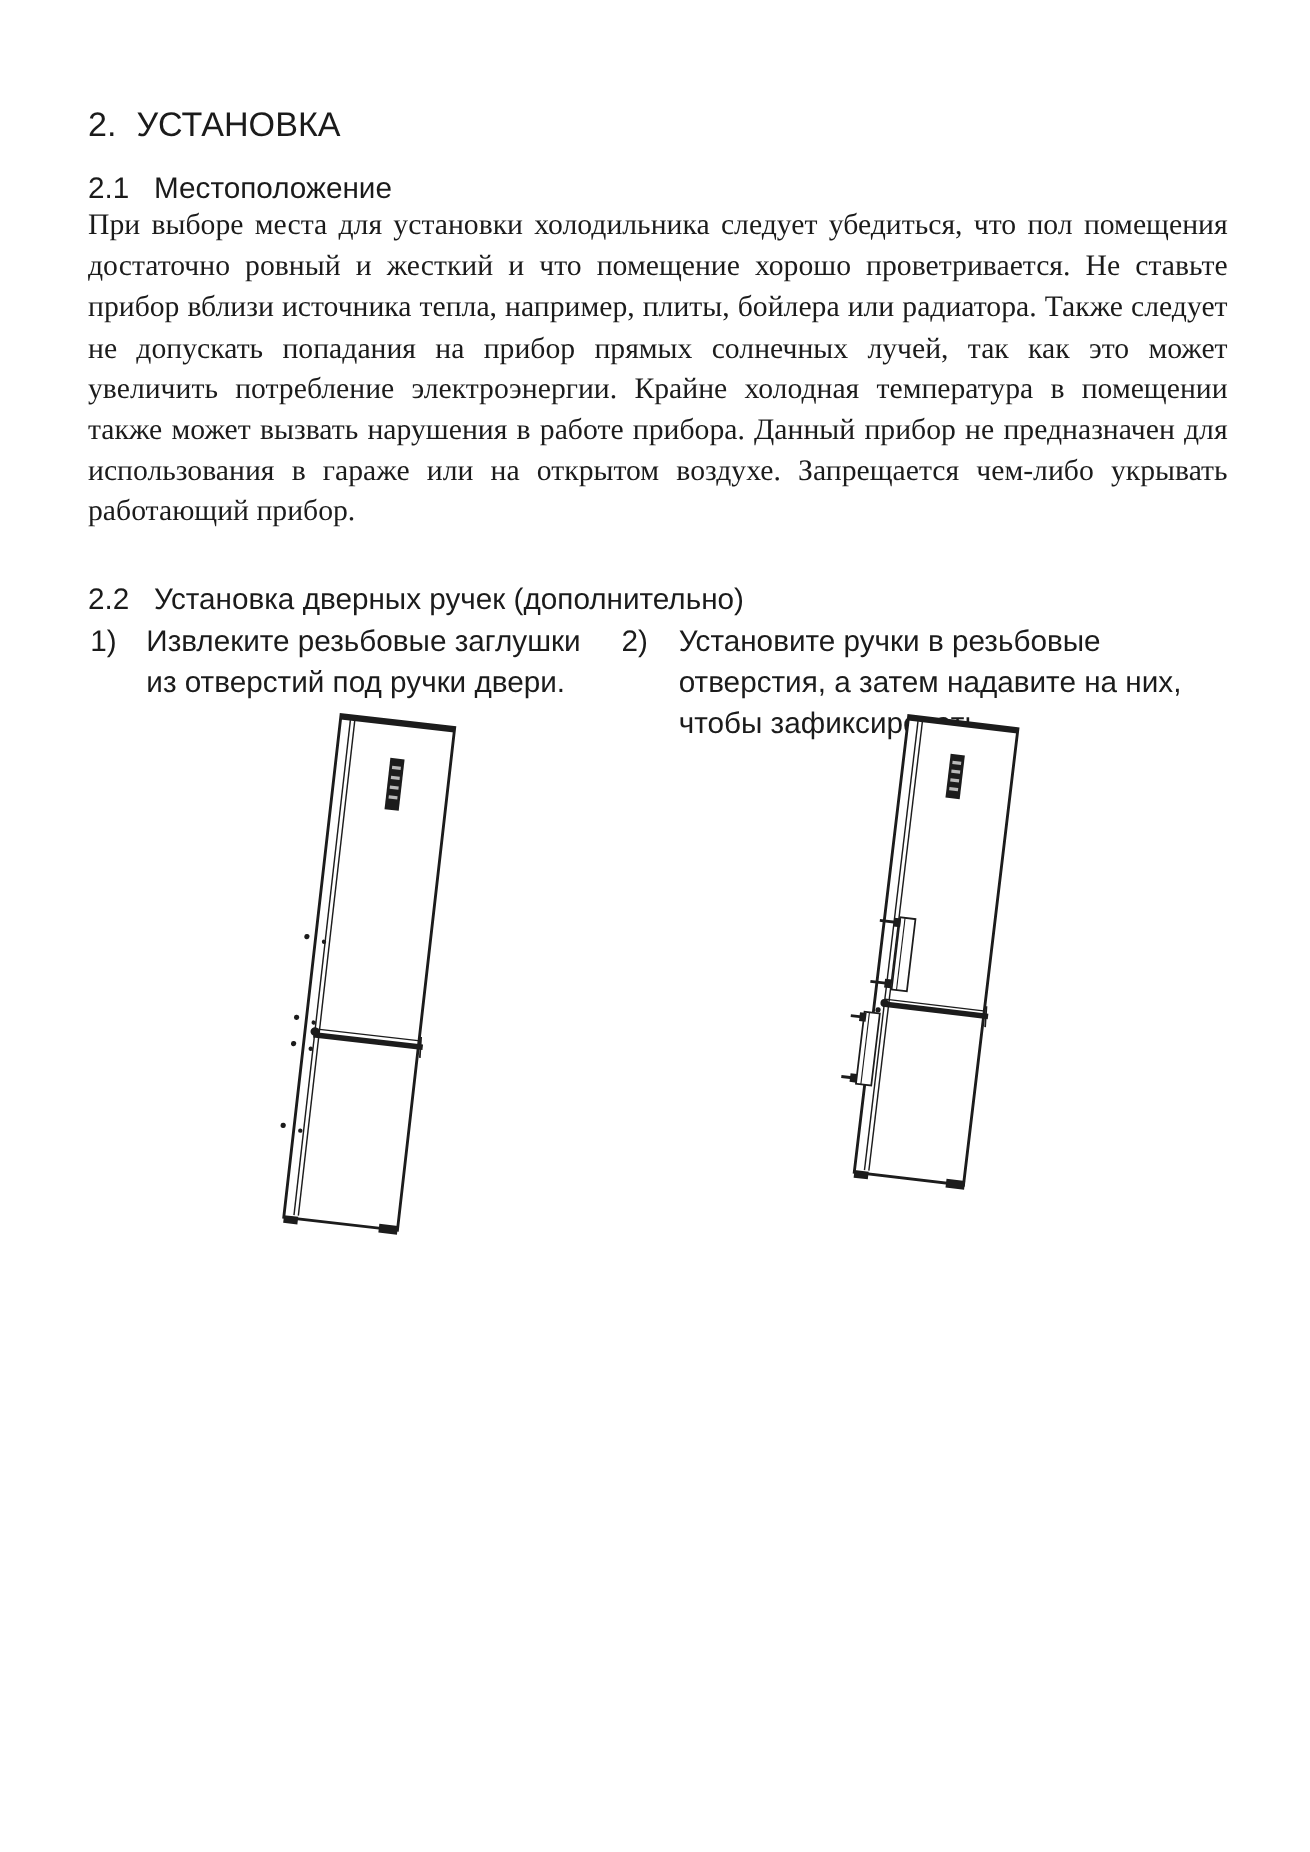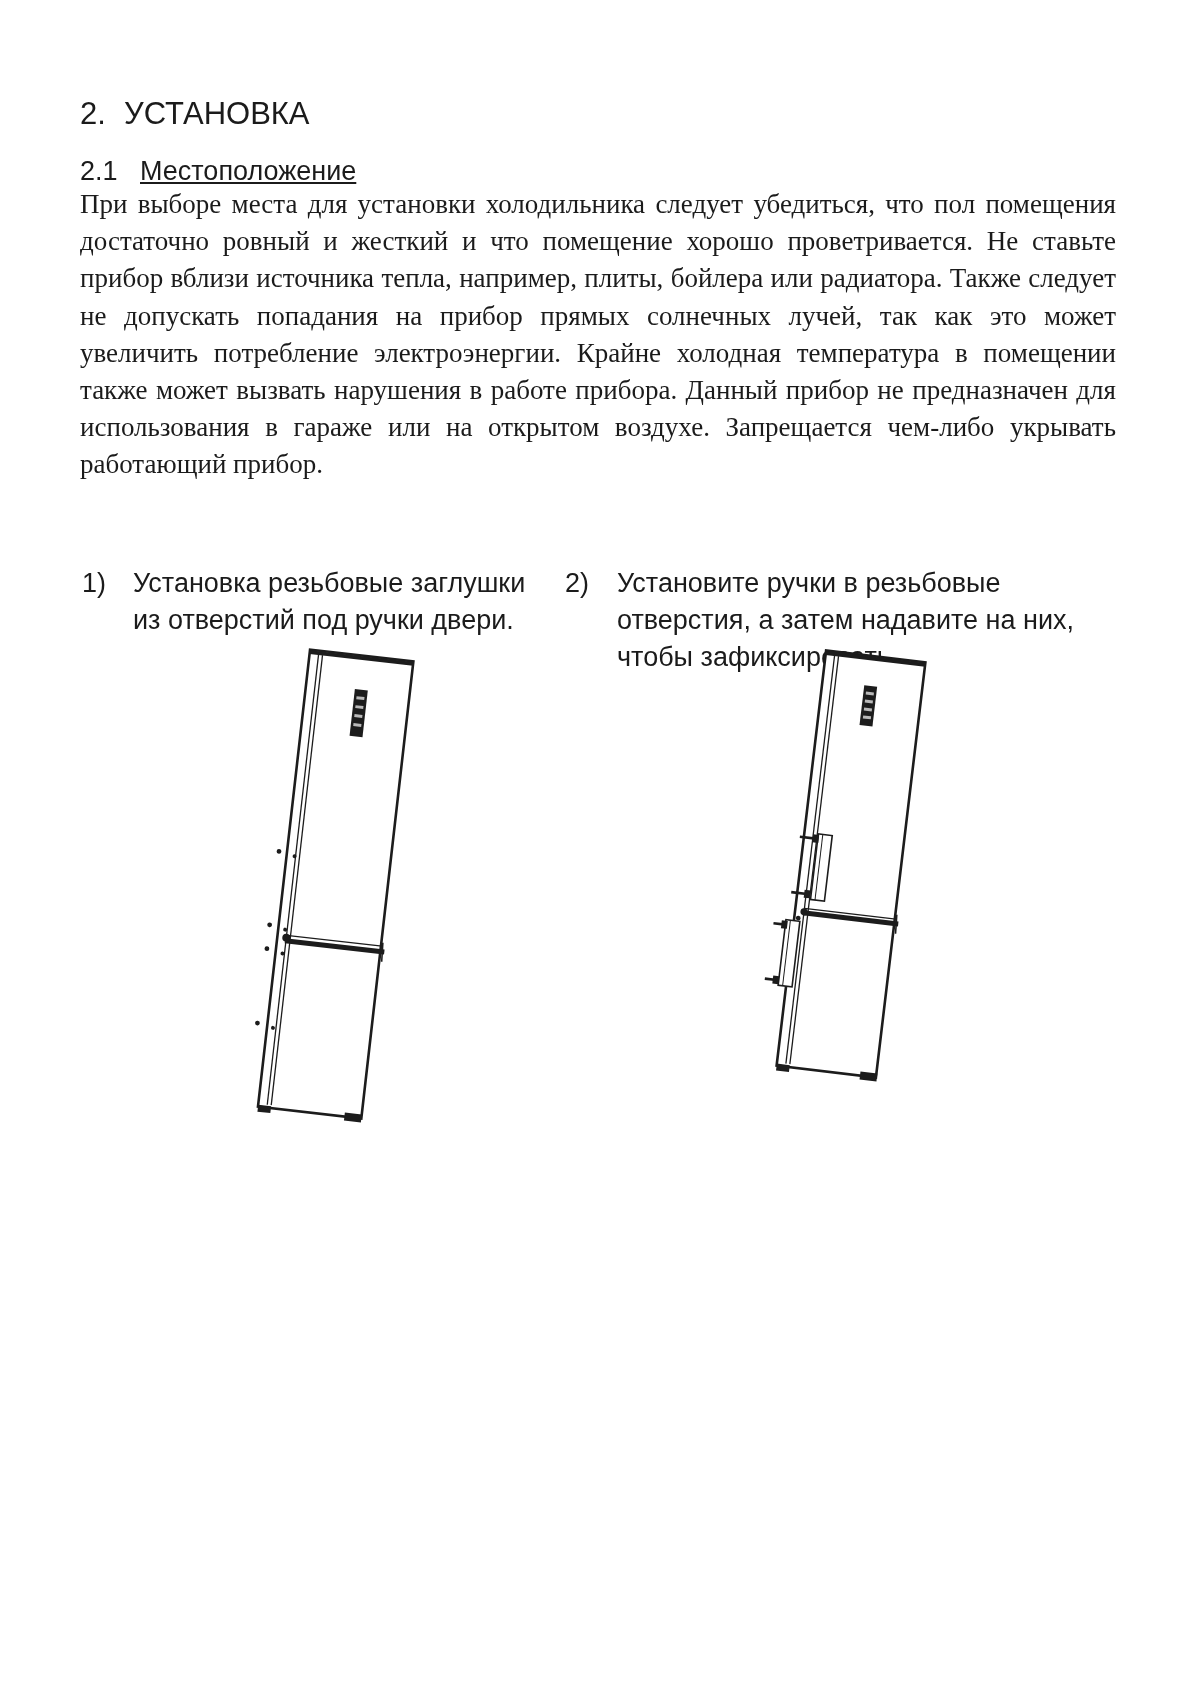--- a/index.html
+++ b/index.html
@@ -17,21 +17,21 @@
   .h1{
     left:80px;top:96px;
     font-size:31px;line-height:36px;font-weight:400;
     white-space:nowrap;
   }
   .h1 .num{display:inline-block;width:44px;}
   .h2{
     font-size:27px;line-height:34px;font-weight:400;white-space:nowrap;
   }
   .h2 .num{display:inline-block;width:60px;}
-  .h2-1{left:80px;top:154px;text-decoration:underline;}
+  .h2-1{left:80px;top:154px;}
   .h2-2{left:80px;top:528px;}
   .body-par{
     left:80px;top:186px;width:1036px;
     font-size:27px;line-height:37.2px;
     text-align:justify;text-align-last:left;font-family:Liberation Serif, serif;
   }
   .step-marker{
     font-size:27px;line-height:37px;white-space:nowrap;
   }
   .step-text{
@@ -50,23 +50,26 @@
   <div class="abs h1">
     <span class="num">2.</span><span>УСТАНОВКА</span>
   </div>
 
   <div class="abs h2 h2-1">
     <span class="num">2.1</span><span>Местоположение</span>
   </div>
 
   <div class="abs body-par">При выборе места для установки холодильника следует убедиться, что пол помещения достаточно ровный и жесткий и что помещение хорошо проветривается. Не ставьте прибор вблизи источника тепла, например, плиты, бойлера или радиатора. Также следует не допускать попадания на прибор прямых солнечных лучей, так как это может увеличить потребление электроэнергии. Крайне холодная температура в помещении также может вызвать нарушения в работе прибора. Данный прибор не предназначен для использования в гараже или на открытом воздухе. Запрещается чем-либо укрывать работающий прибор.</div>
 
+  <div class="abs h2 h2-2">
+    <span class="num">2.2</span><span>Установка дверных ручек (дополнительно)</span>
+  </div>
 
   <div class="abs step-marker m1">1)</div>
-  <div class="abs step-text t1">Установка резьбовые заглушки из отверстий под ручки двери.</div>
+  <div class="abs step-text t1">Извлеките резьбовые заглушки из отверстий под ручки двери.</div>
 
   <div class="abs step-marker m2">2)</div>
   <div class="abs step-text t2">Установите ручки в резьбовые отверстия, а затем надавите на них, чтобы зафиксировать.</div>
 
   <svg class="abs" style="left:225px;top:640px;" width="215" height="490" viewBox="0 0 215 490">
     <g transform="rotate(6.5 110 250)" fill="none" stroke="#1c1c1c" stroke-width="2">
 
       <rect x="58" y="14" width="104" height="460" fill="#ffffff" stroke-width="2.6"></rect>
       <line x1="58" y1="16.5" x2="162" y2="16.5" stroke-width="4"></line>
 

